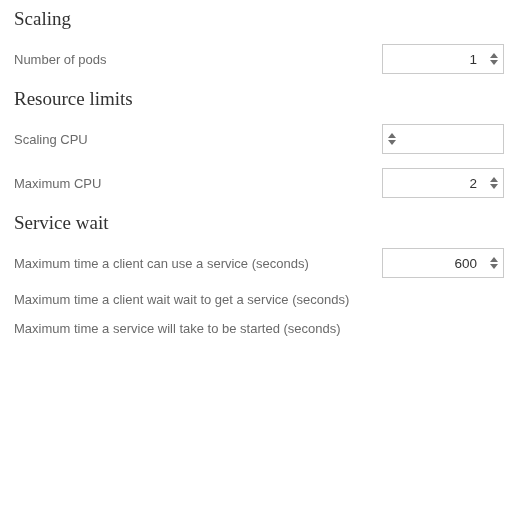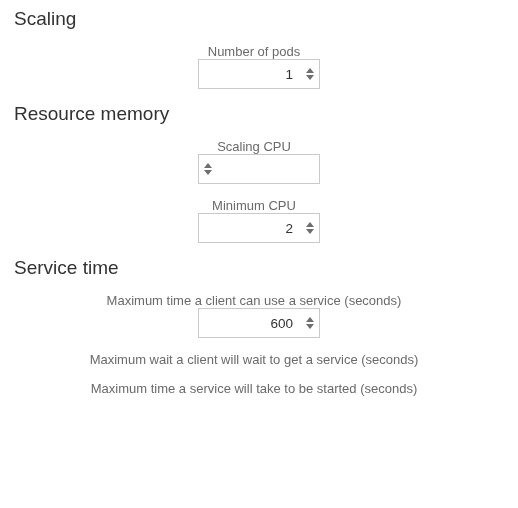--- a/index.html
+++ b/index.html
@@ -13,30 +13,30 @@
     background: #fff;
   }
   .page {
     padding: 8px 14px 14px 14px;
   }
   .section-heading {
     font-size: 19px;
     font-weight: 400;
     color: #323232;
     margin: 14px 0 14px 0;
+    font-family: Liberation Serif, serif;
   }
   .section-heading.first {
     margin-top: 0;
   }
   .row {
     display: flex;
     align-items: center;
     justify-content: space-between;
     margin-bottom: 14px;
-    flex-direction: column;
   }
   .row-label {
     font-size: 13px;
     color: #6a6a6a;
     flex: 1;
     padding-right: 10px;
   }
   .stepper {
     display: flex;
     align-items: stretch;
@@ -86,71 +86,71 @@
         <svg width="8" height="5">
             <polygon points="4,0 8,5 0,5" fill="#6e6e6e"></polygon>
           </svg>
         <svg width="8" height="5">
             <polygon points="0,0 8,0 4,5" fill="#6e6e6e"></polygon>
           </svg>
       </div>
     </div>
   </div>
 
-  <div class="section-heading">Resource memory</div>
+  <div class="section-heading">Resource limits</div>
 
   <div class="row">
     <div class="row-label">Scaling CPU</div>
     <div class="stepper">
       <div class="stepper-controls">
         <svg width="8" height="5">
             <polygon points="4,0 8,5 0,5" fill="#6e6e6e"></polygon>
           </svg>
         <svg width="8" height="5">
             <polygon points="0,0 8,0 4,5" fill="#6e6e6e"></polygon>
           </svg>
       </div>
     </div>
   </div>
 
   <div class="row">
-    <div class="row-label">Minimum CPU</div>
+    <div class="row-label">Maximum CPU</div>
     <div class="stepper">
       <input class="stepper-input" value="2" style="">
       <div class="stepper-controls">
         <svg width="8" height="5">
             <polygon points="4,0 8,5 0,5" fill="#6e6e6e"></polygon>
           </svg>
         <svg width="8" height="5">
             <polygon points="0,0 8,0 4,5" fill="#6e6e6e"></polygon>
           </svg>
       </div>
     </div>
   </div>
 
 
 
-  <div class="section-heading">Service time</div>
+  <div class="section-heading">Service wait</div>
 
   <div class="row">
     <div class="row-label">Maximum time a client can use a service (seconds)</div>
     <div class="stepper">
       <input class="stepper-input" value="600" style="">
       <div class="stepper-controls">
         <svg width="8" height="5">
             <polygon points="4,0 8,5 0,5" fill="#6e6e6e"></polygon>
           </svg>
         <svg width="8" height="5">
             <polygon points="0,0 8,0 4,5" fill="#6e6e6e"></polygon>
           </svg>
       </div>
     </div>
   </div>
 
   <div class="row">
-    <div class="row-label">Maximum wait a client will wait to get a service (seconds)</div>
+    <div class="row-label">Maximum time a client wait wait to get a service (seconds)</div>
   </div>
 
   <div class="row">
     <div class="row-label">Maximum time a service will take to be started (seconds)</div>
   </div>
 
 </div>
 
 </body></html>

